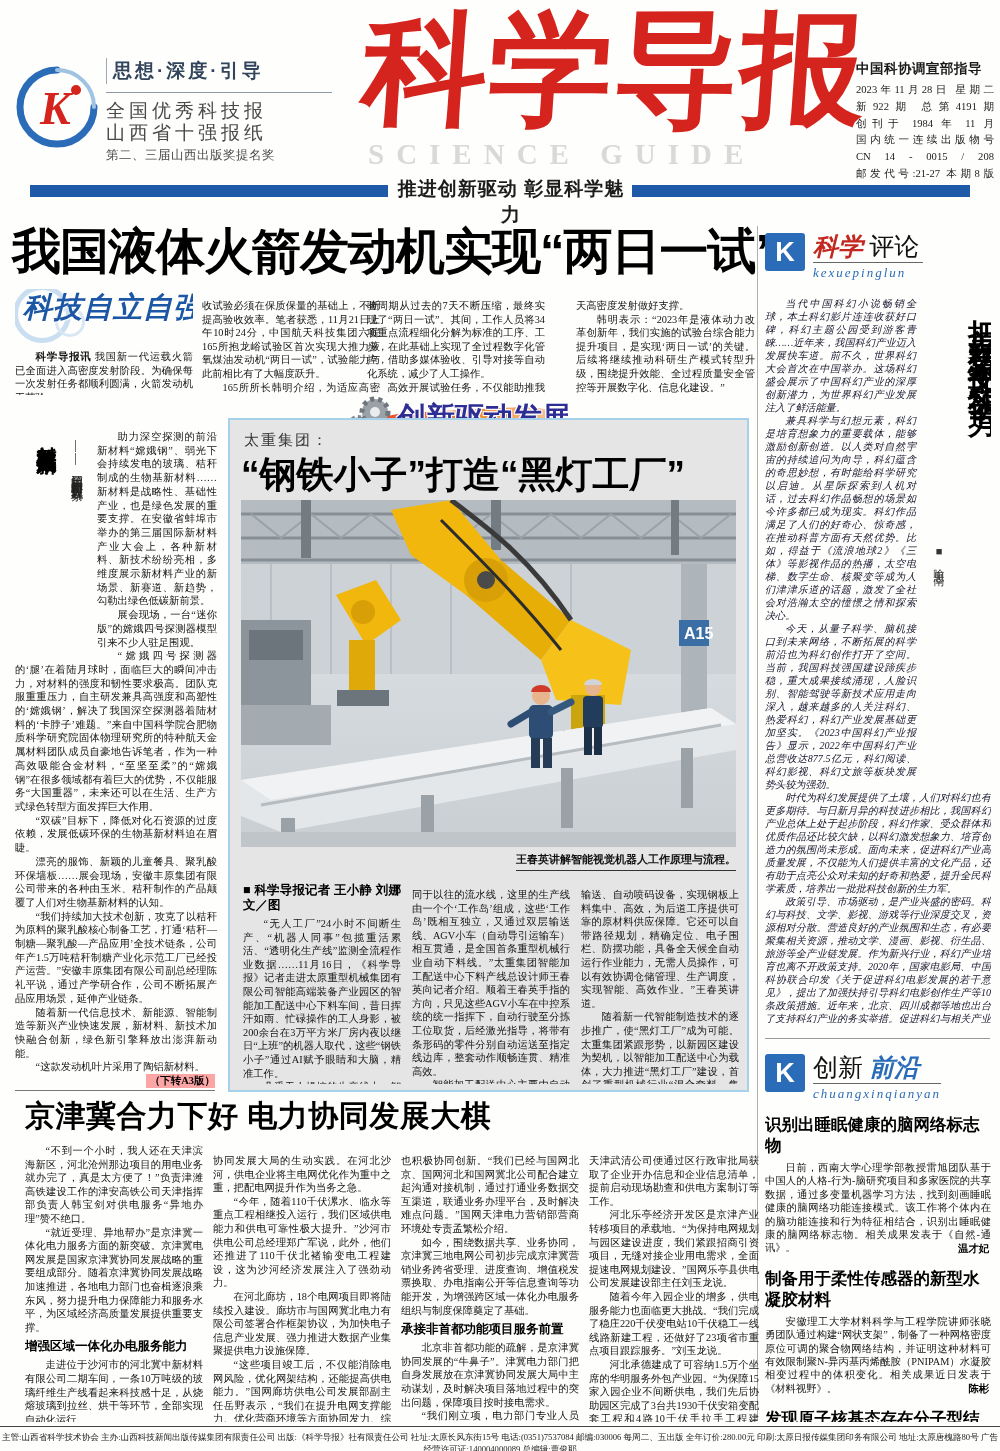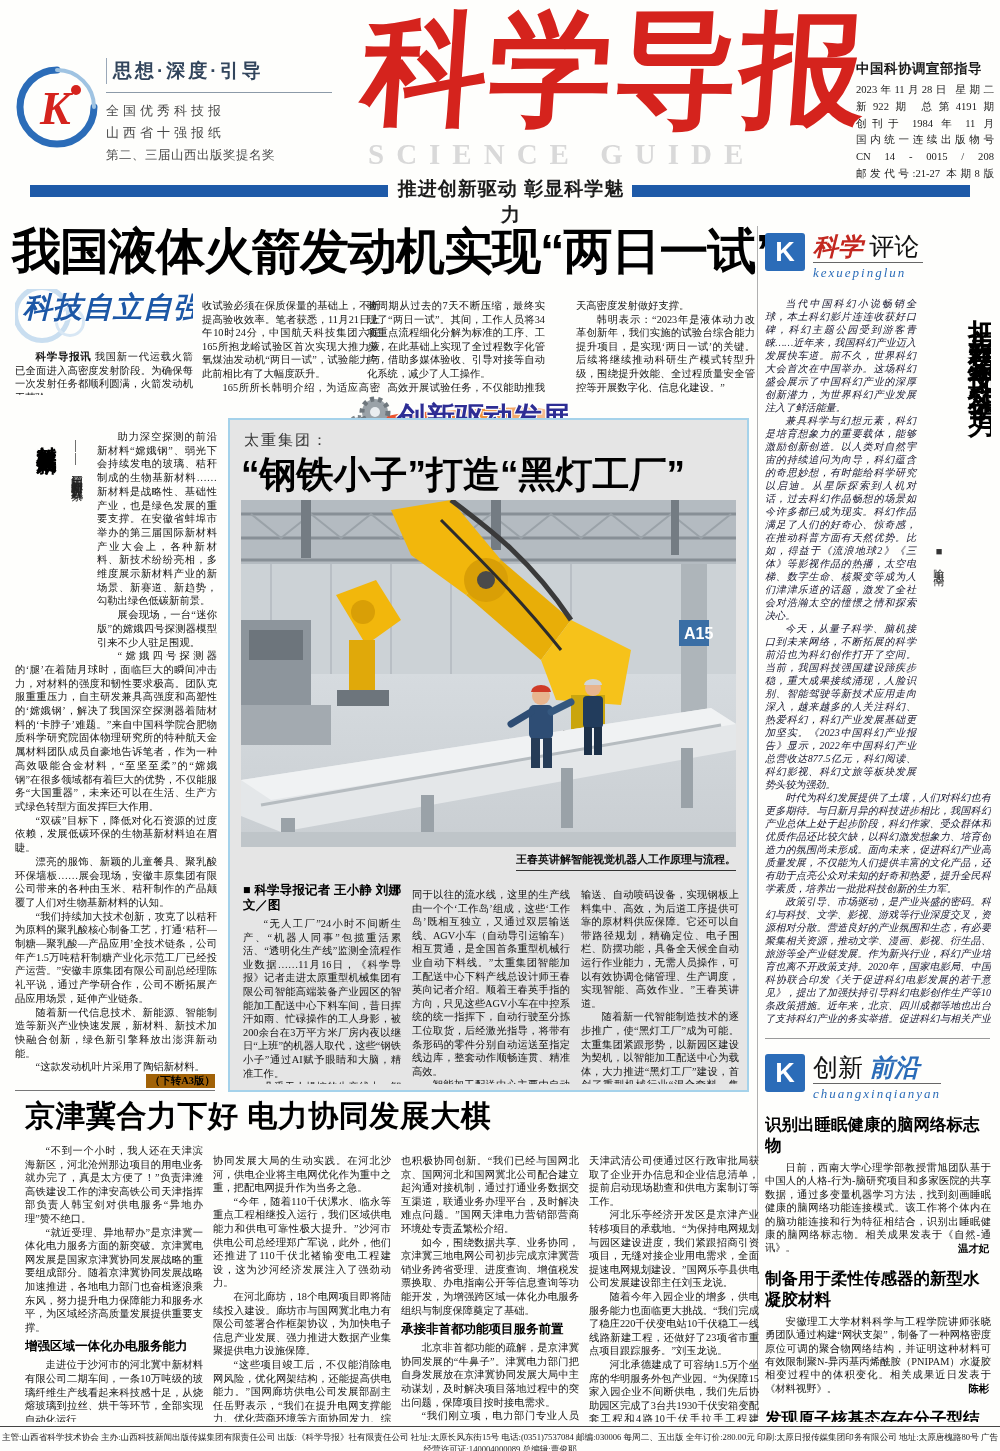--- a/index.html
+++ b/index.html
@@ -7,21 +7,21 @@
   #page { position:relative; width:1000px; height:1451px; background:#fefefc; margin:0 auto; overflow:hidden; }
   .abs { position:absolute; }
   .sans { font-family:"Liberation Sans", sans-serif; }
 
   
   #logo-circle { left:16px; top:66px; width:82px; height:82px; }
   #brand-slogan { left:106px; top:58px; font-size:19px; letter-spacing:3px; color:#32455c; font-weight:bold;
                   border-left:1px solid #9aa8b8; padding-left:6px; }
   #brand-rule { left:106px; top:92px; width:226px; border-top:1px solid #8c9aa8; }
   #honors { left:106px; top:100px; width:240px; color:#4a4a4a; }
-  #honors div { font-size:13px; letter-spacing:4px; line-height:22px; }
+  #honors div { font-size:19px; letter-spacing:4px; line-height:22px; }
   #honors div:last-child { font-size:12.5px; letter-spacing:0.5px; }
   #masthead-title { left:330px; top:-12px; width:570px; text-align:center; font-size:124px; font-weight:bold;
                     color:#d5231d; white-space:nowrap; transform:skewX(-4deg); letter-spacing:2px;
                     font-family:"DejaVu Serif", serif; }
   #masthead-en { left:368px; top:138px; width:280px; font-size:29px; font-weight:bold; letter-spacing:12px;
                  color:#d9d9d9; white-space:nowrap; font-family:"Liberation Serif", serif; }
   #issue-block { left:856px; top:60px; width:138px; }
   #issue-guidance { font-size:13.5px; font-weight:bold; color:#1a1a1a; margin-bottom:4px; letter-spacing:0.5px;}
   #issue-lines div { font-size:10.6px; line-height:16.8px; color:#222; text-align:justify; text-align-last:justify; }
   .bar { top:185px; height:12px; background:#1e5aa8; }
@@ -64,21 +64,21 @@
 
   
   #left-story { left:15px; top:430px; width:202px; height:658px; }
   #left-story-title-block { float:left; width:76px; height:222px; margin-right:6px; display:flex; }
   #left-story-vtitle { writing-mode:vertical-rl; text-orientation:upright; font-size:20px; font-weight:900;
                        font-family:"Liberation Sans", sans-serif; color:#000; letter-spacing:1px; height:220px; width:38px;}
   #left-story-vsub { writing-mode:vertical-rl; text-orientation:mixed; font-size:12px; color:#222; height:212px;
                      margin-top:10px; width:30px; letter-spacing:1px; }
   #left-story-body { text-align:justify; font-size:10.3px; line-height:13.7px; color:#141414; height:650px; overflow:hidden;}
   #left-story-body p { text-indent:2em; }
-  #left-turn { right:2px; bottom:0px; background:#a16207; font-size:10.5px; font-weight:bold; padding-left:4px; }
+  #left-turn { right:2px; bottom:0px; background:#fca5a5; font-size:10.5px; font-weight:bold; padding-left:4px; }
   #left-rule { left:15px; top:1090px; width:200px; border-top:1px solid #777; }
 
   
   #feature-box { left:228px; top:418px; width:521px; height:674px; border:2px solid #a5d2ea; background:#e5e5e5; }
   #feature-kicker { left:14px; top:11px; font-size:15px; color:#333; letter-spacing:2px; font-family:"Liberation Sans",sans-serif;}
   #feature-headline { left:11px; top:30px; font-size:37px; font-weight:900; color:#000; white-space:nowrap;
                       letter-spacing:0px; }
   #feature-photo { left:11px; top:80px; width:495px; height:347px; background:#cdd2d6; }
   #feature-caption { left:11px; top:432px; width:495px; text-align:right; font-size:11px; font-weight:bold; color:#111; }
   #feature-caption span { display:inline-block; border-bottom:1px solid #333; padding-bottom:3px; }

